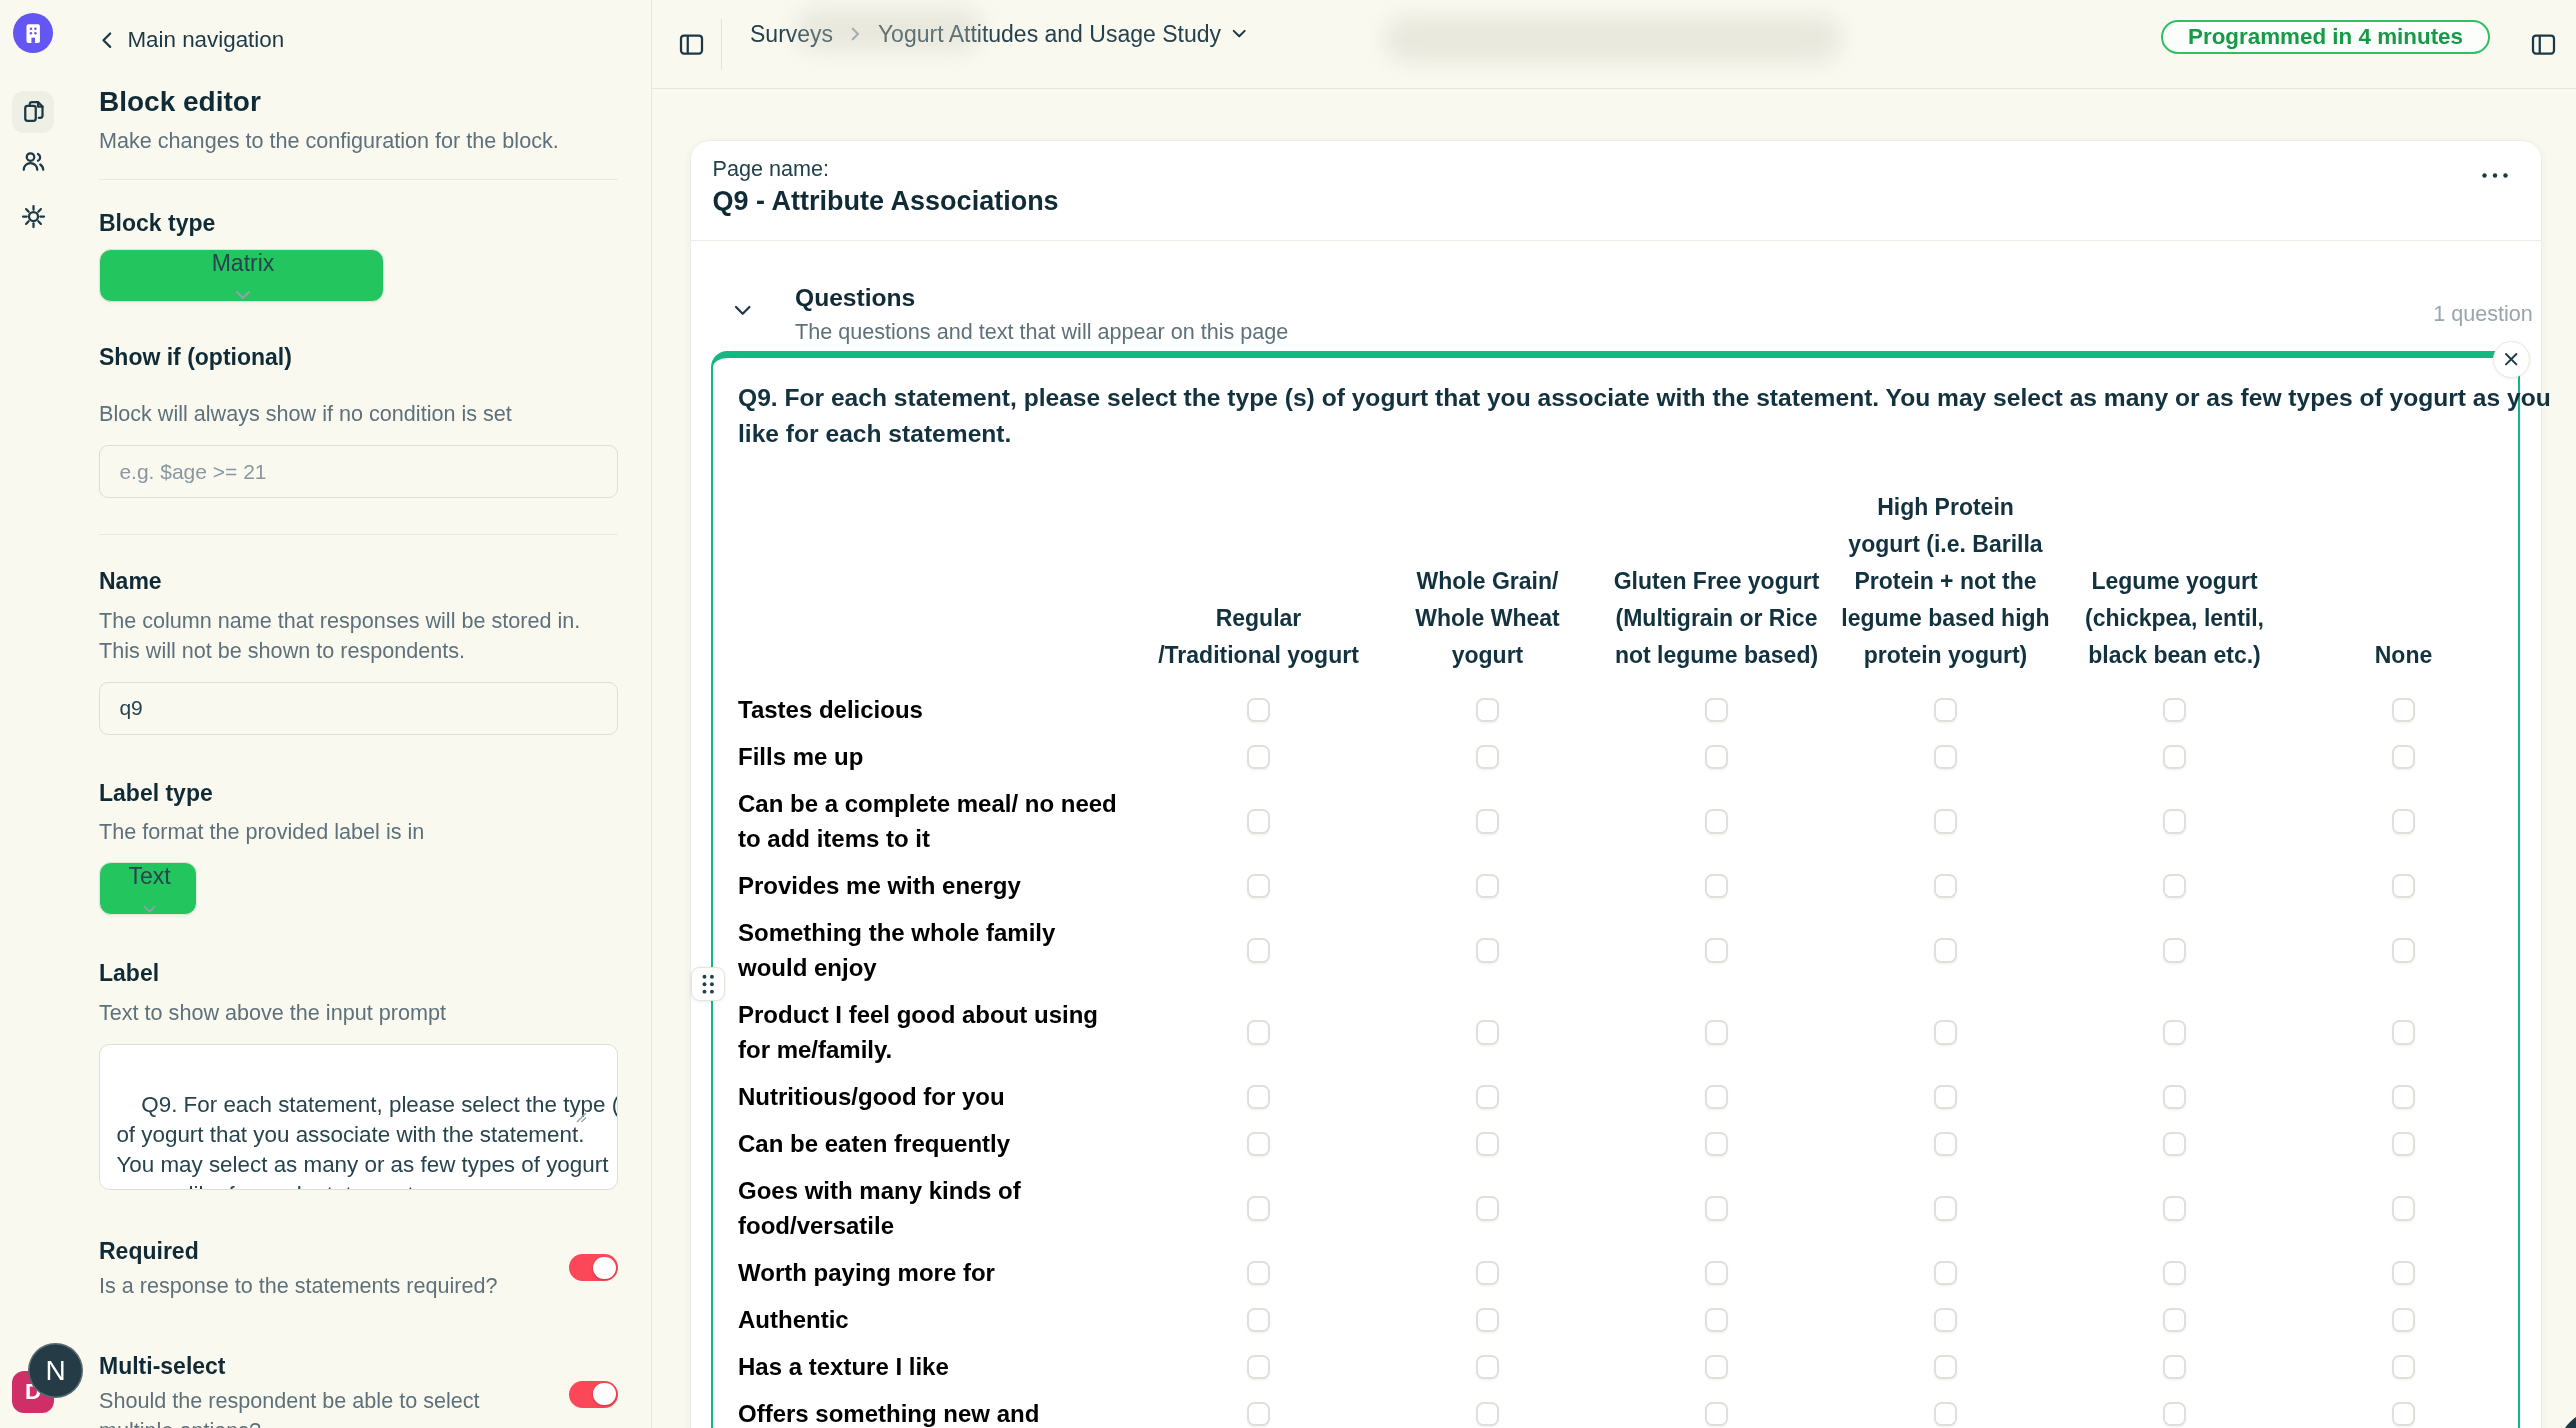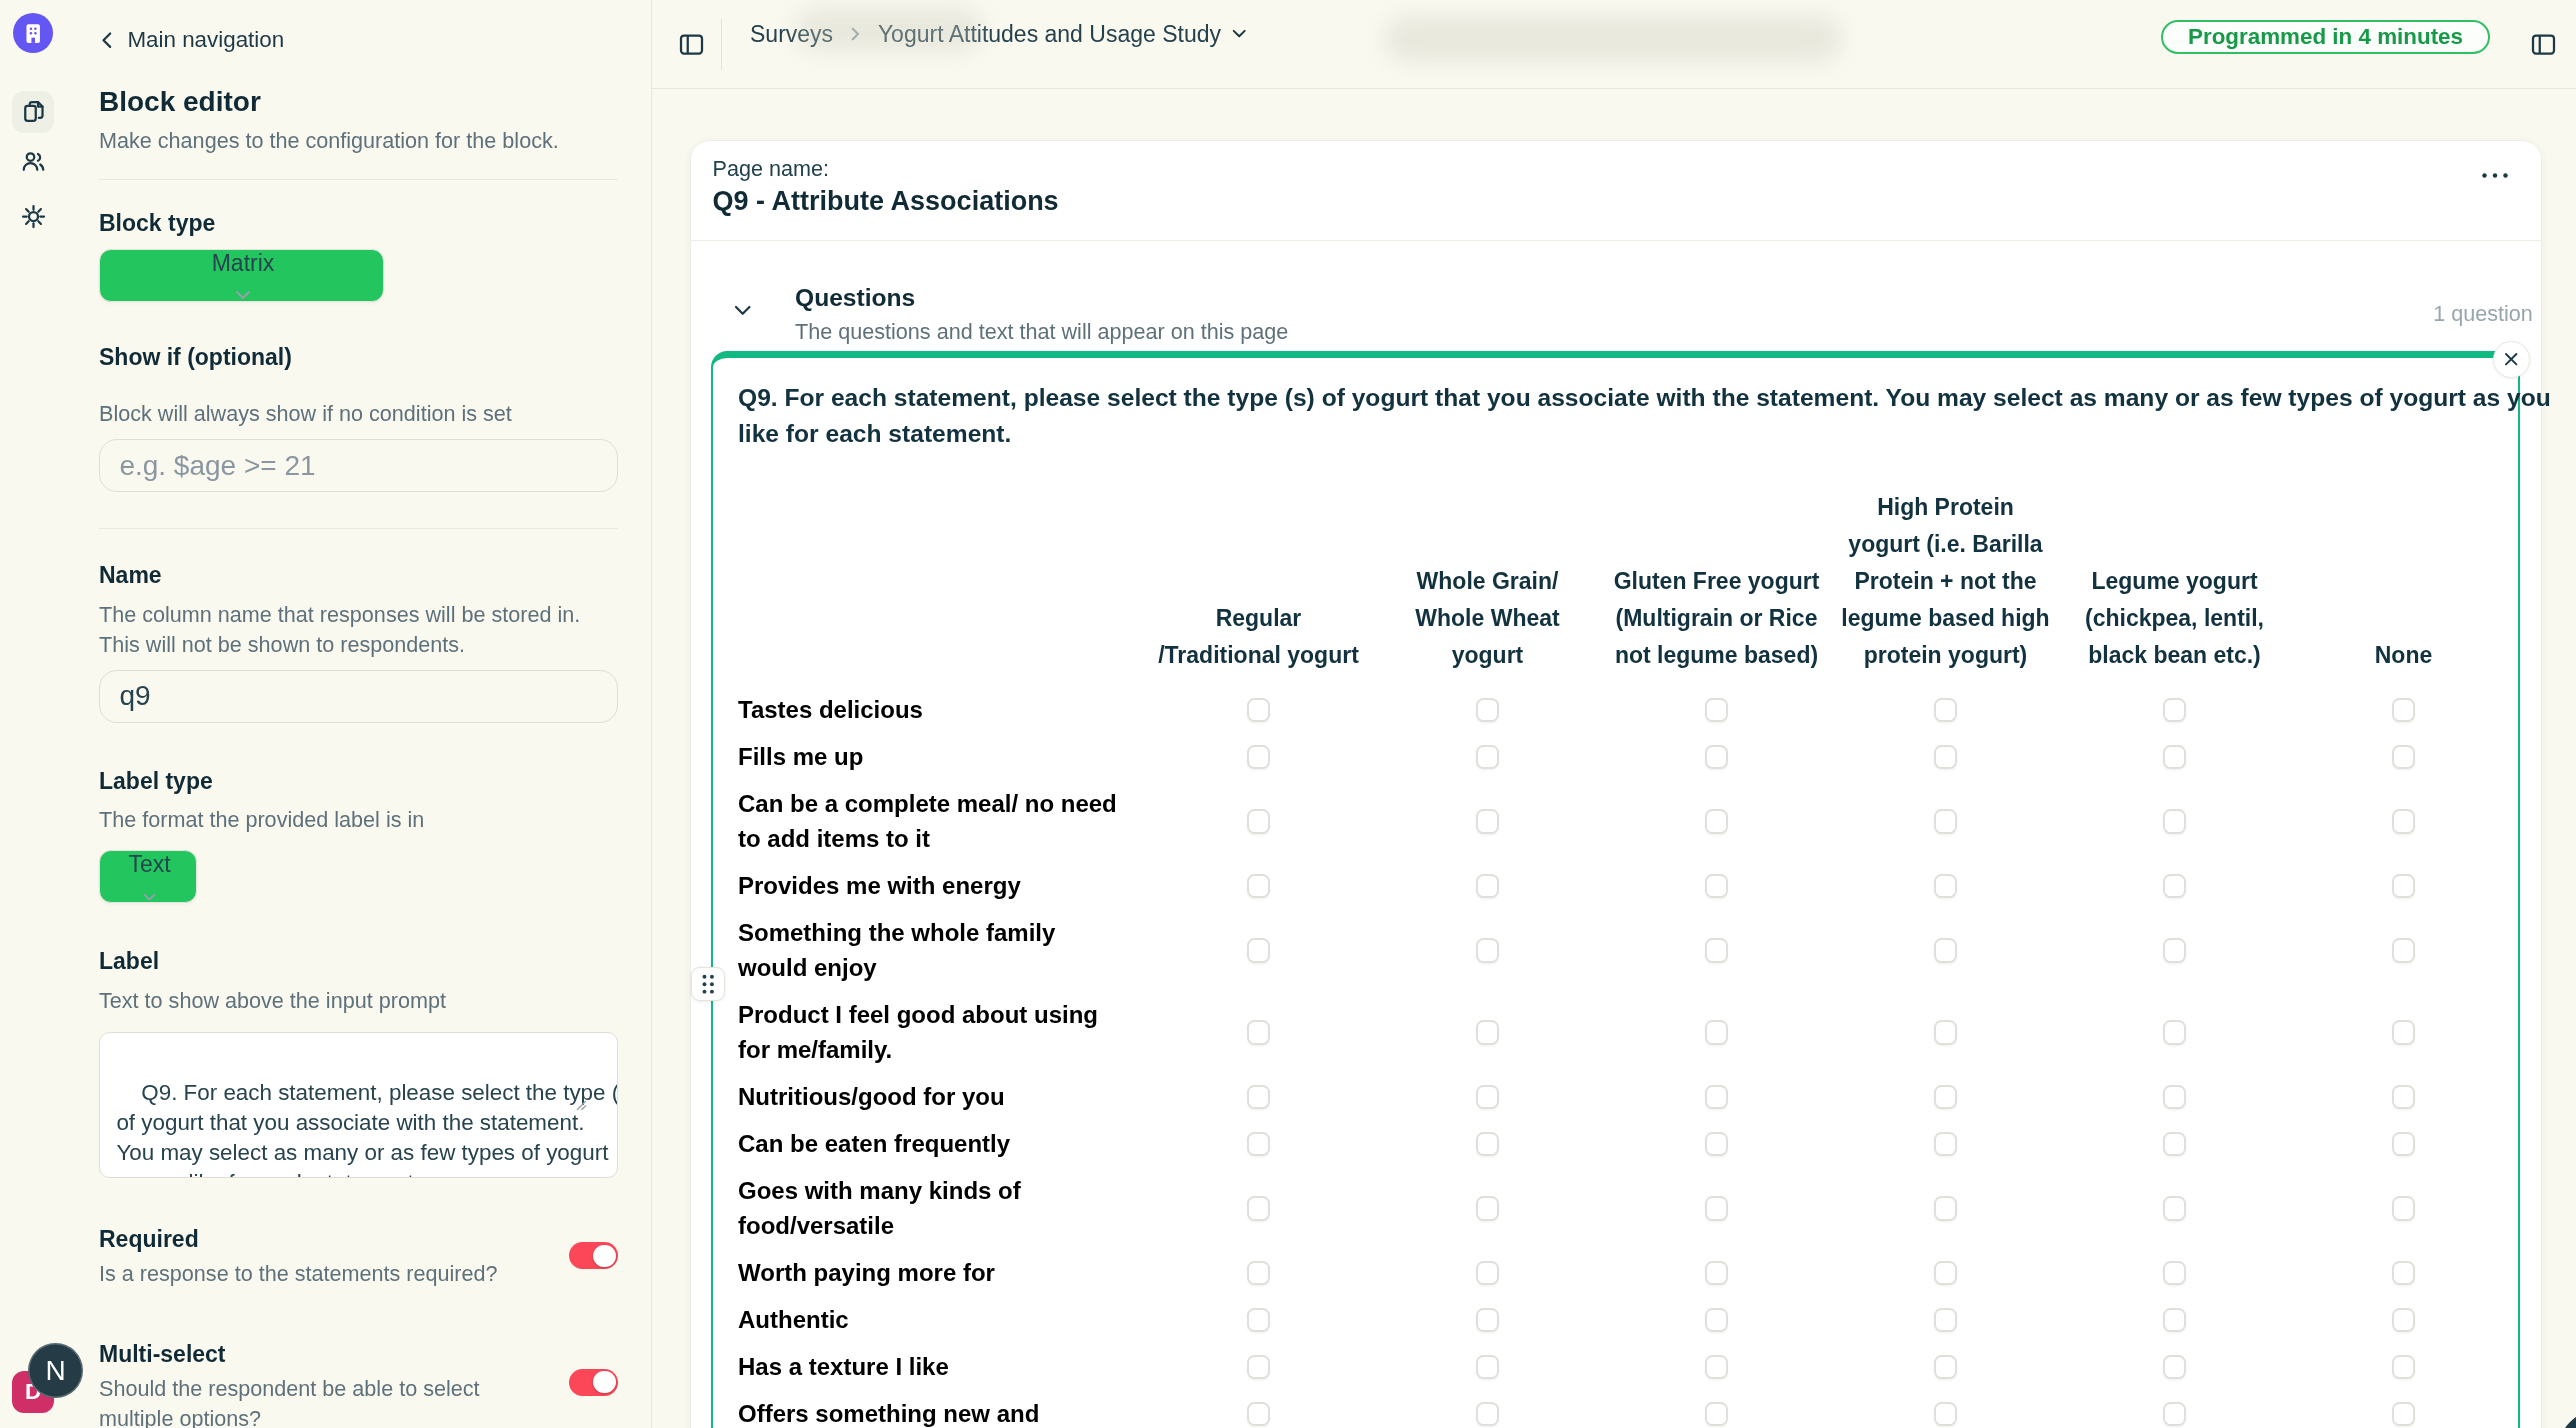--- a/index.html
+++ b/index.html
@@ -35,22 +35,22 @@
     font-size:22.4px; cursor:pointer; }
   .panel-title { margin-top:33px; font-size:28px; font-weight:700; color:#112B36; }
   .panel-sub { margin-top:10.4px; font-size:21.6px; color:#5E717B; }
   .hdiv { margin-top:25px; border-top:1.5px solid #EAE9DF; }
   .hdiv2 { margin-top:36px; border-top:1.5px solid #EAE9DF; }
   .f-label { font-size:23px; font-weight:700; color:#112B36; }
   .f-help { font-size:21.6px; color:#5E717B; line-height:30px; white-space:pre-line; }
   .selectbox { margin-top:12px; height:53px; background:#22c55e; border:1.5px solid #E5E4DB; border-radius:12px;
     display:flex; align-items:center; justify-content:space-between; padding:0 18px 0 21px;
     font-size:23px; color:#28444E; box-shadow:0 1.5px 3px rgba(40,60,70,.04); cursor:pointer;flex-direction:column; }
-  .inputbox { margin-top:10px; height:53px; width:100%; background:#FAF9F0; border:1.5px solid #DFDED4;
-    border-radius:18px; padding:0 19.4px; font-size:28px; color:#27434E;
+  .inputbox { margin-top:16px; height:53px; width:100%; background:#FAF9F0; border:1.5px solid #DFDED4;
+    border-radius:9px; padding:0 19.4px; font-size:21px; color:#27434E;
     font-family:"Liberation Sans", sans-serif; outline:none; }
   .inputbox::placeholder { color:#8A97A0; }
   .textareabox { margin-top:16.4px; width:100%; height:146px; background:#fff; border:1.5px solid #DFDED4;
     border-radius:10.4px; padding:15px 16.4px; font-size:22.4px; line-height:30px; color:#27434E;
     white-space:pre; position:relative; overflow:hidden; }
   .resize-grip { position:absolute; right:6px; bottom:6px; }
   .toggle-row { display:flex; justify-content:space-between; align-items:flex-start; }
   .toggle { width:49px; height:27px; border-radius:13.4px; background:#FB4757; position:relative;
     flex:none; cursor:pointer; }
   .toggle .knob { position:absolute; right:2.2px; top:2.2px; width:22.4px; height:22.4px; border-radius:50%;

